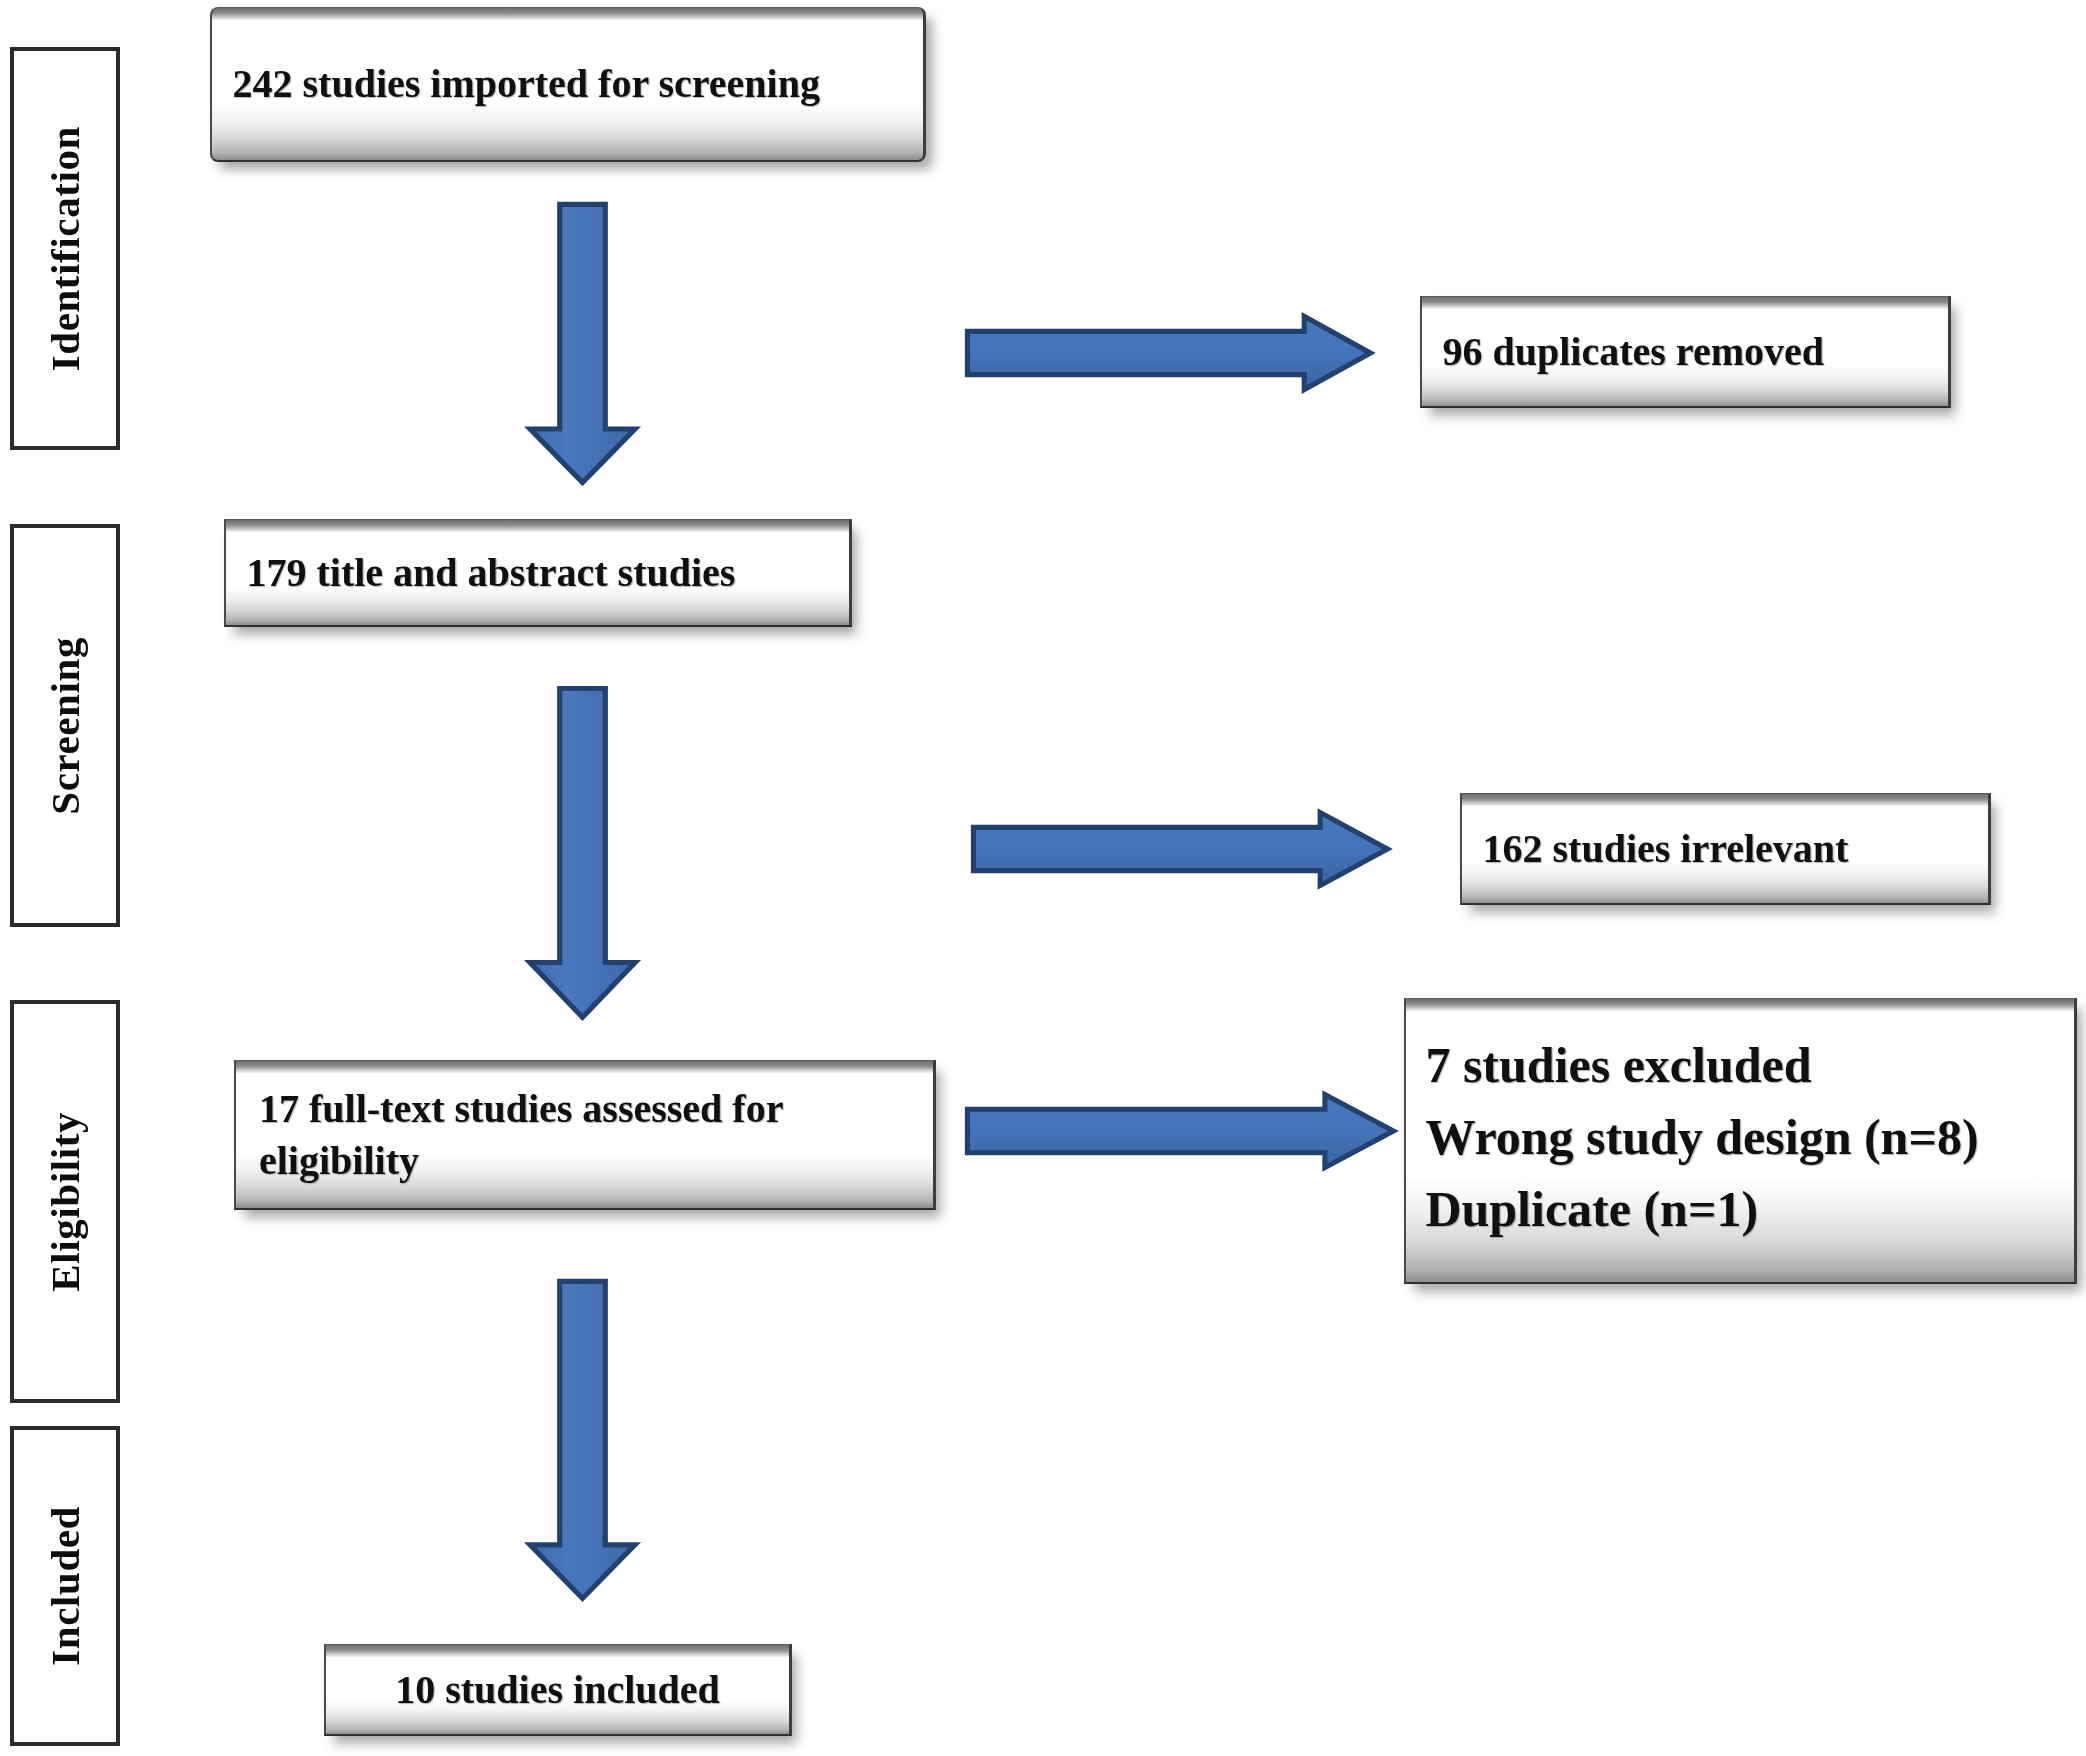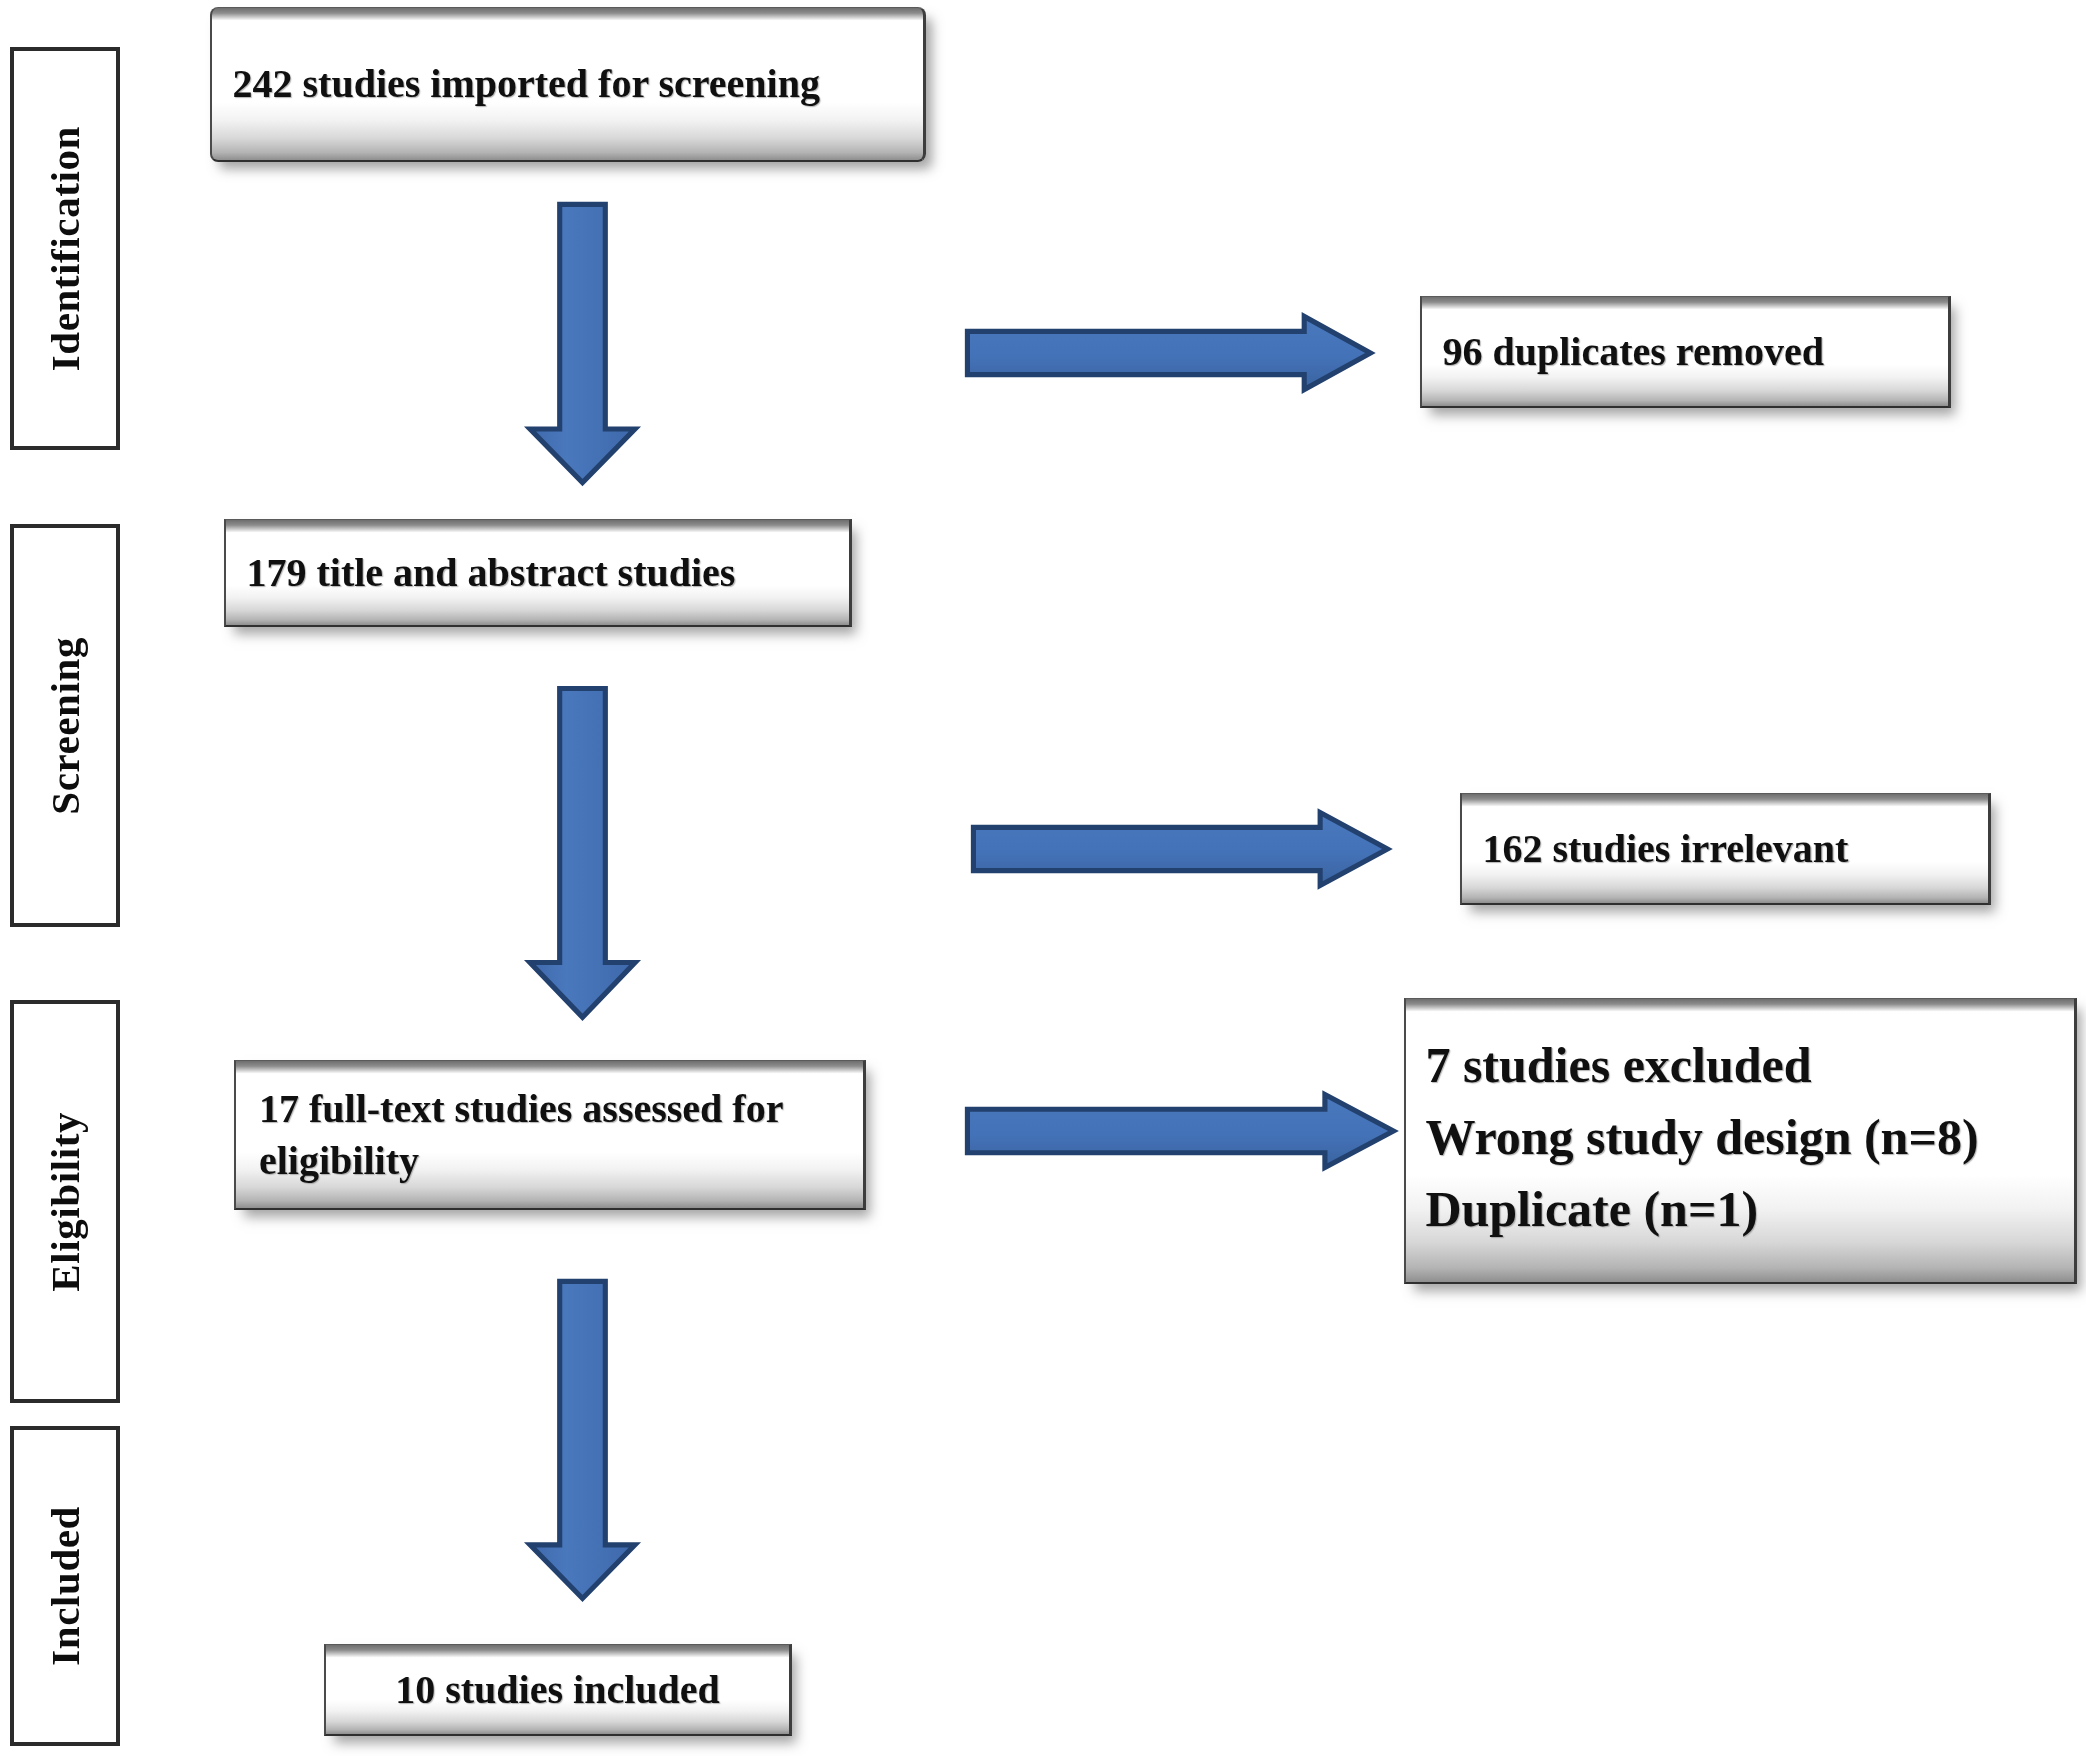--- a/index.html
+++ b/index.html
@@ -114,21 +114,21 @@
   </div>
 
   <div class="flow-box" style="left:210px; top:6.8px; width:716px; height:155px;border-radius:8px;">
     <div class="box-inner">242 studies imported for screening</div>
   </div>
 
   <div class="flow-box" style="left:224px; top:519px; width:628px; height:108px;">
     <div class="box-inner">179 title and abstract studies</div>
   </div>
 
-  <div class="flow-box multiline" style="left:234px; top:1060px; width:632px; height:150px;">
+  <div class="flow-box multiline" style="left:234px; top:1060px; width:702px; height:150px;">
     <div class="box-inner">
       <span class="reason-line">17 full-text studies assessed for</span>
       <span class="reason-line">eligibility</span>
     </div>
   </div>
 
   <div class="flow-box" style="left:324px; top:1644px; width:468px; height:92px;">
     <div class="box-inner" style="text-align:center; padding:0 11.4px;">10 studies included</div>
   </div>
 

